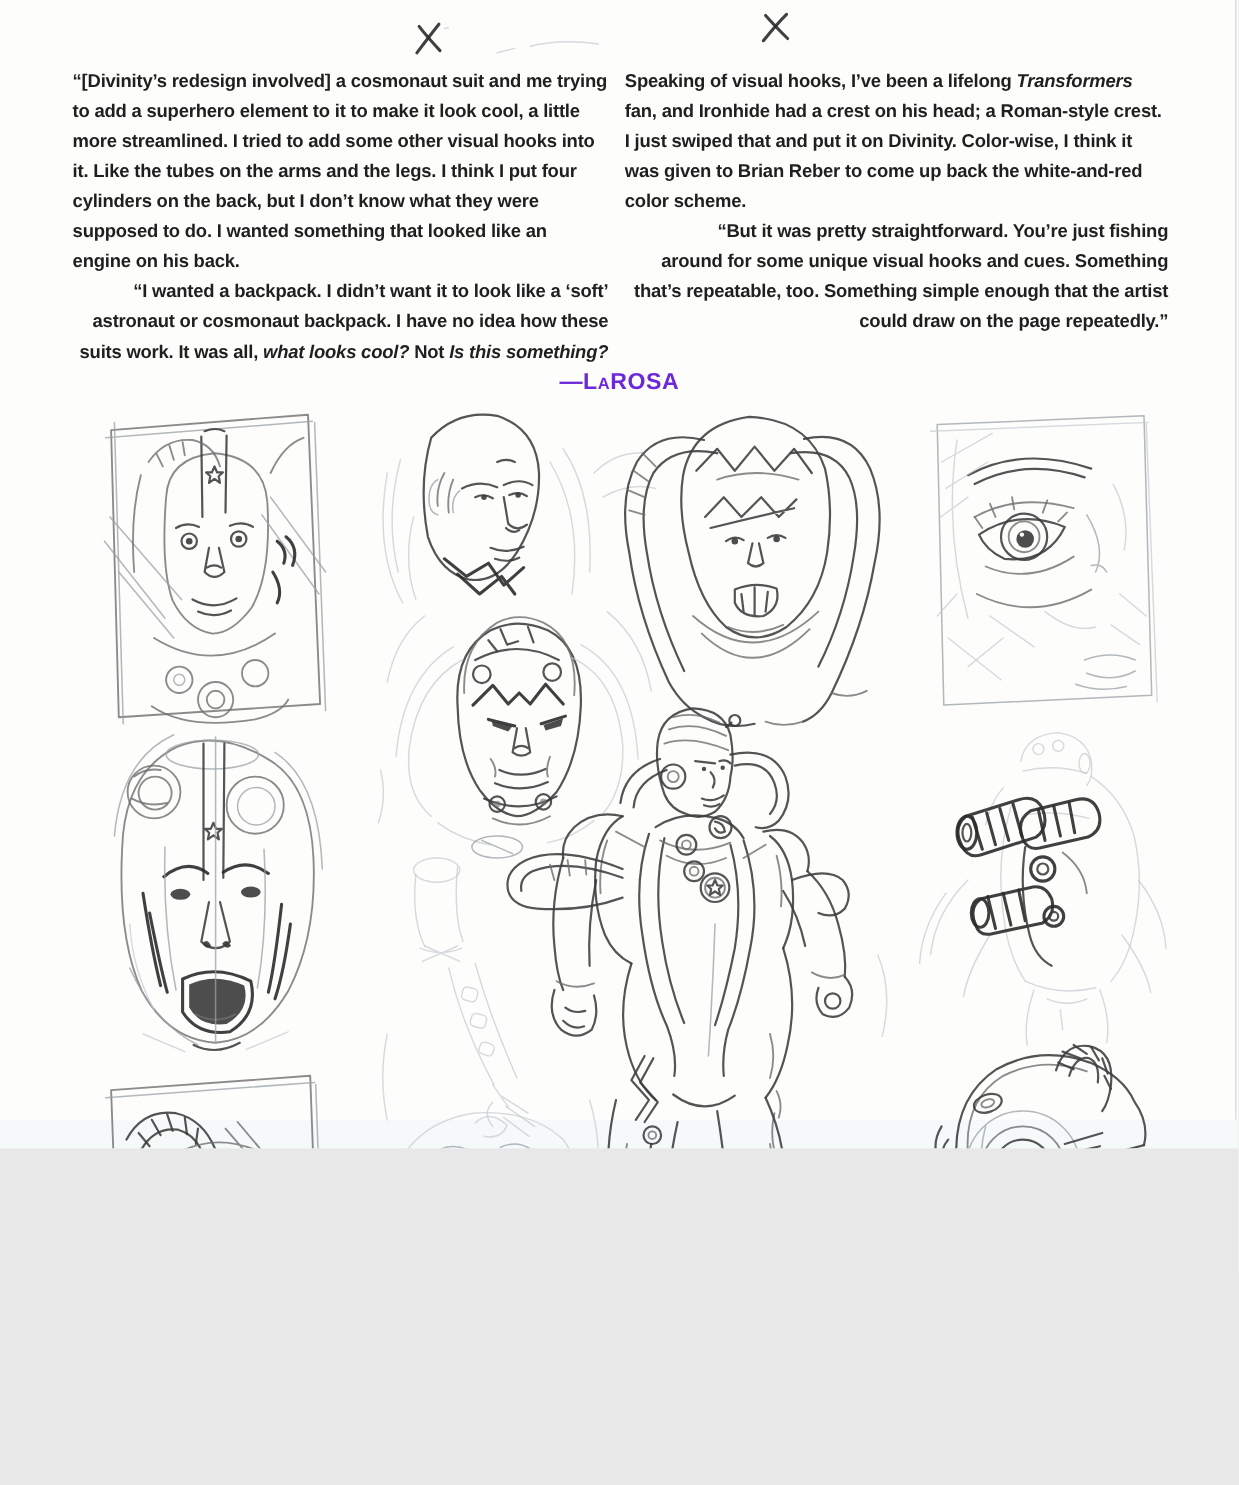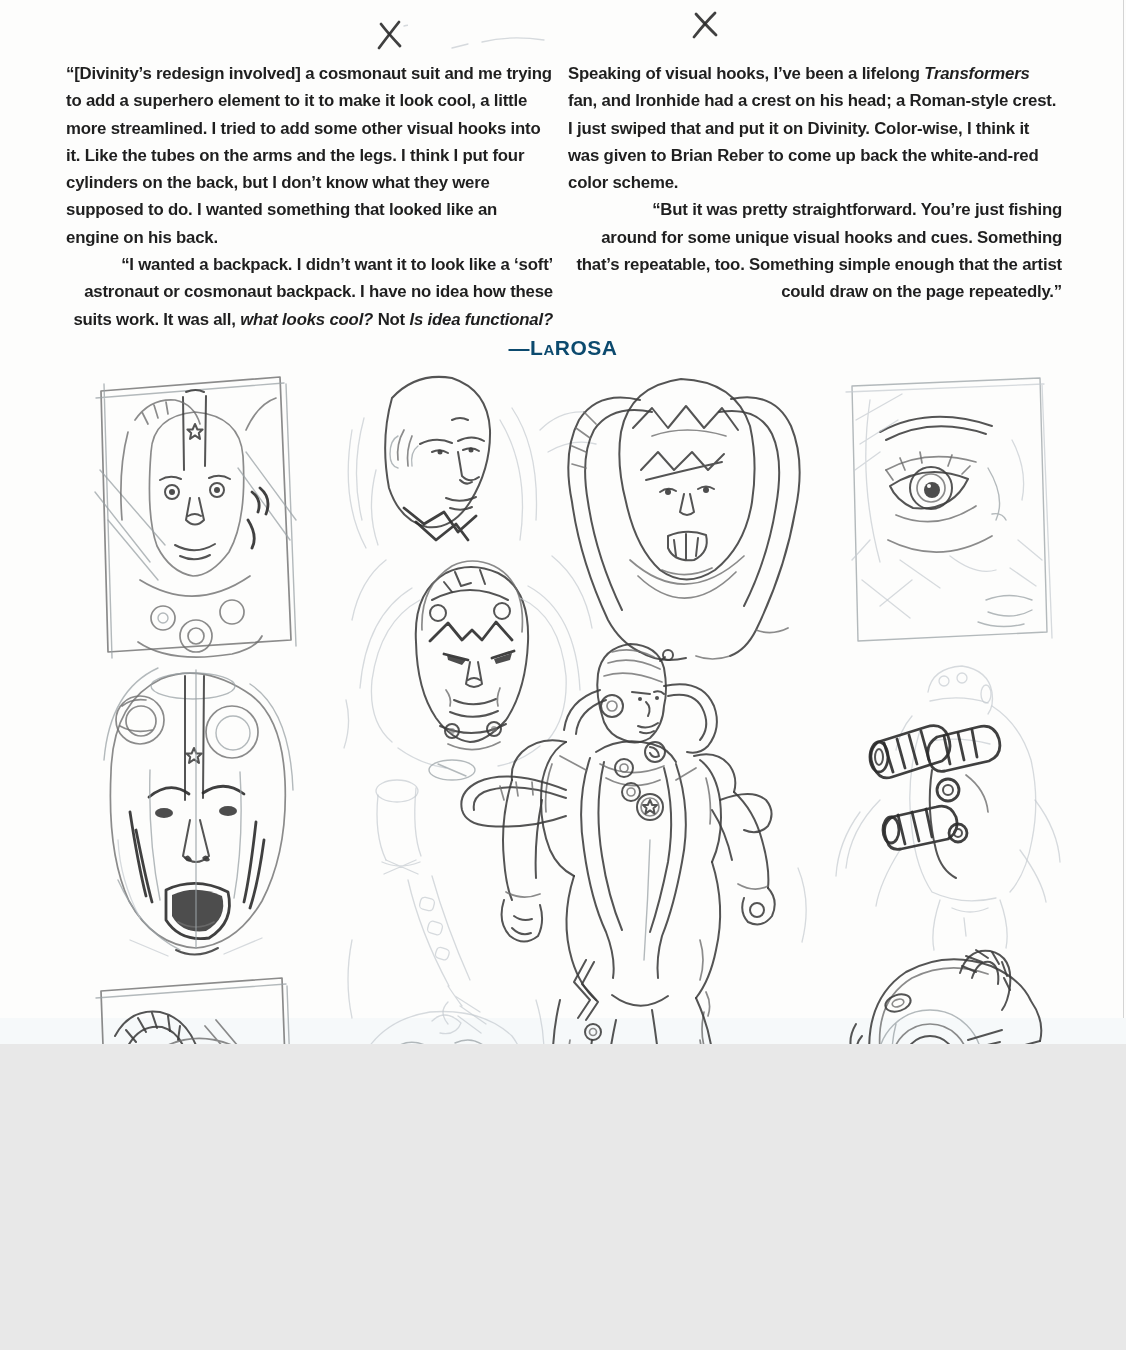--- a/index.html
+++ b/index.html
@@ -41,28 +41,28 @@
       <path class="s1b" d="M25,6 Q17,16 5,32"></path>
     <path class="s4" d="M30,10 Q38,8 46,10"></path>
   </svg>
   <svg class="sketchboard" style="left:690px;top:8px" width="32" height="34" viewBox="0 0 32 34">
     <path class="s1b" d="M6,6 Q13,14 26,27"></path>
       <path class="s1b" d="M25,5 Q16,14 4,29"></path>
   </svg>
 
   <div class="col col-left">
     <p>“[Divinity’s redesign involved] a cosmonaut suit and me trying to add a superhero element to it to make it look cool, a little more streamlined. I tried to add some other visual hooks into it. Like the tubes on the arms and the legs. I think I put four cylinders on the back, but I don’t know what they were supposed to do. I wanted something that looked like an engine on his back.</p>
-    <p class="indent"><span>“I wanted a backpack. I didn’t want it to look like a ‘soft’ astronaut or cosmonaut backpack. I have no idea how these suits work. It was all, </span><span class="it">what looks cool?</span><span> Not </span><span class="it">Is idea functional?</span></p>
+    <p class="indent"><span>“I wanted a backpack. I didn’t want it to look like a ‘soft’ astronaut or cosmonaut backpack. I have no idea how these suits work. It was all, </span><span class="it">what looks cool?</span><span> Not </span><span class="it">Is this something?</span></p>
   </div>
   <div class="col col-right">
     <p><span>Speaking of visual hooks, I’ve been a lifelong </span><span class="it">Transformers</span><span> fan, and Ironhide had a crest on his head; a Roman-style crest. I just swiped that and put it on Divinity. Color-wise, I think it was given to Brian Reber to come up back the white-and-red color scheme.</span></p>
     <p class="indent">“But it was pretty straightforward. You’re just fishing around for some unique visual hooks and cues. Something that’s repeatable, too. Something simple enough that the artist could draw on the page repeatedly.”</p>
   </div>
 
-  <div class="attribution" style="color:#0c4a6e">—LaROSA</div>
+  <div class="attribution" style="color:#6d28d9">—LaROSA</div>
 
   <svg class="sketchboard" width="1126" height="1350" viewBox="0 0 1126 1350">
 
     <g>
       <path class="s2" d="M101,391 L280,377 L291,640 L108,652 Z"></path>
       <path class="s3" d="M96,398 L284,383 M286,384 L296,646 M104,384 L112,658"></path>
       <path class="s2" d="M151,452 Q153,416 195,412 Q240,416 243,456 Q247,520 229,552 Q211,576 193,576 Q170,572 157,546 Q146,516 151,452"></path>
       <path class="s1" d="M183,397 L184,470 M206,396 L205,466 M186,392 Q196,388 204,392"></path>
       <path class="s1" d="M195,424 L197.4,429.5 L202.6,429.5 L198.8,433 L200,439 L195,435.4 L190,439 L191.2,433 L187.4,429.5 L192.6,429.5 Z"></path>
       <path class="s1" d="M160,480 Q170,474 181,479 M209,478 Q220,473 230,479"></path>

